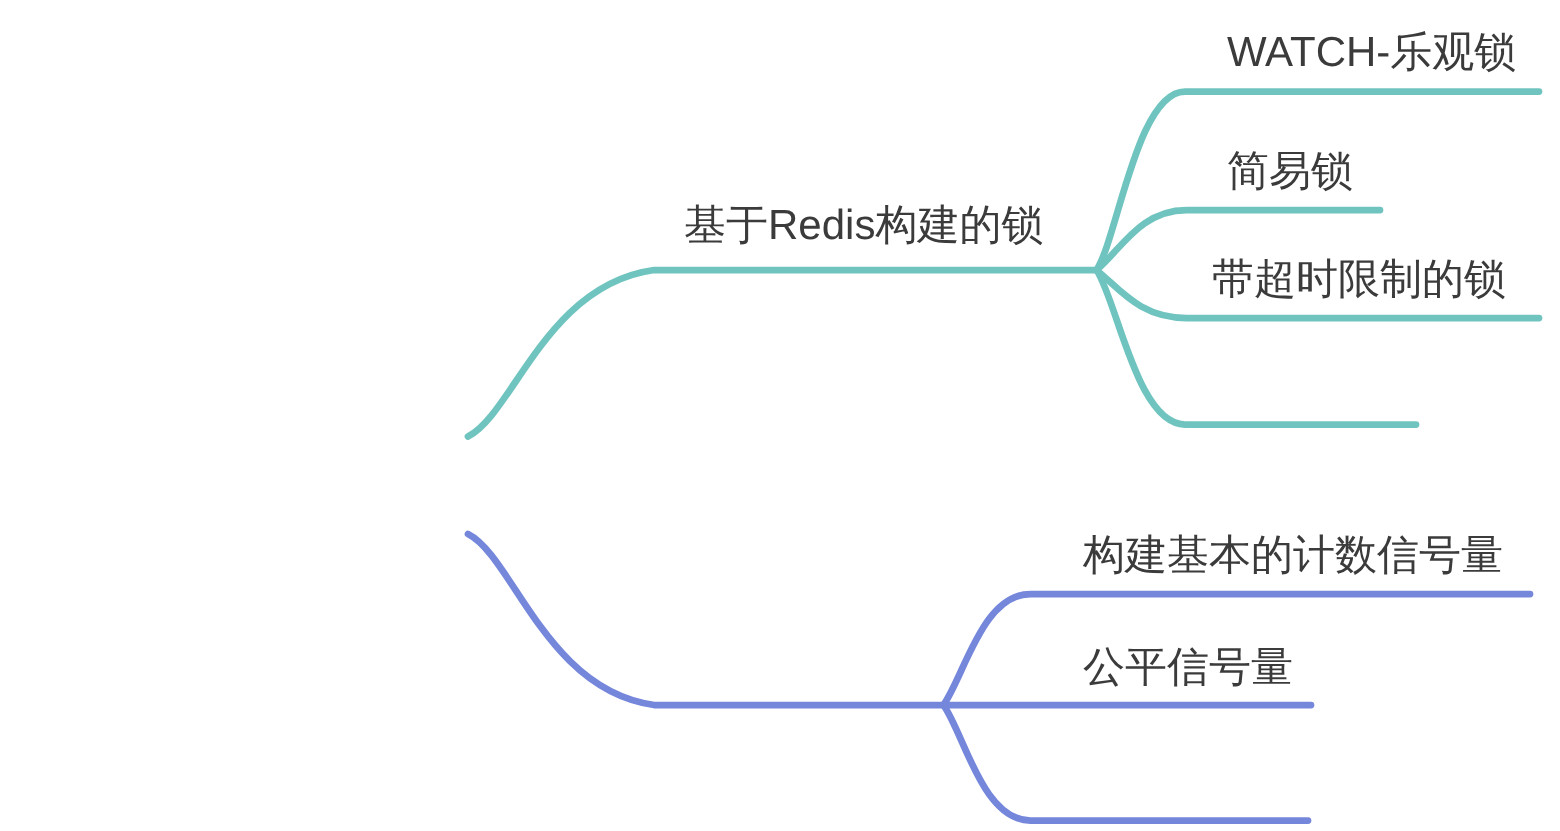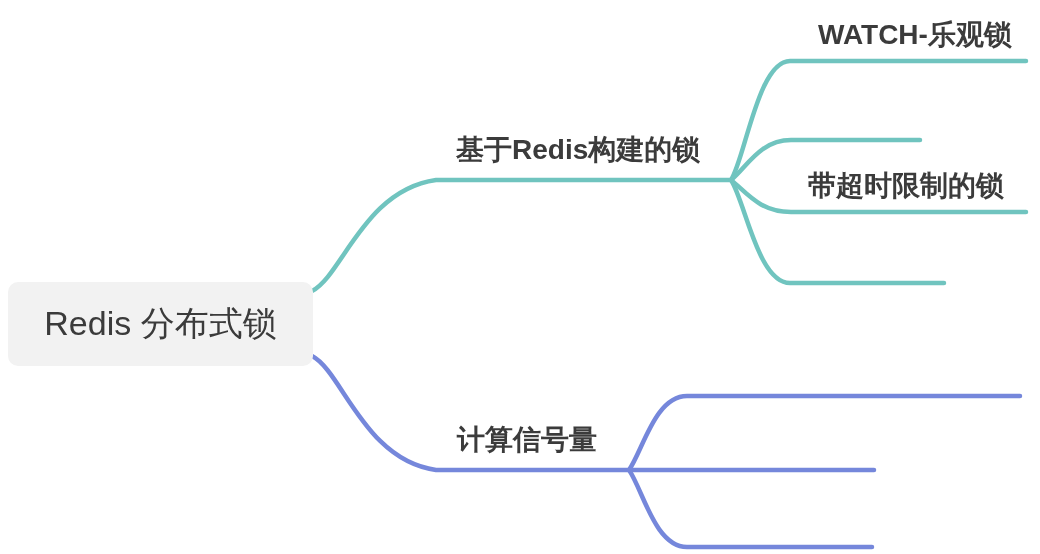--- a/index.html
+++ b/index.html
@@ -9,21 +9,20 @@
     height: 554px;
     background: #ffffff;
     overflow: hidden;
     font-family: "Liberation Sans", "DejaVu Sans", sans-serif;
   }
   .canvas > svg { position: absolute; left: 0; top: 0; }
   .node {
     position: absolute;
     white-space: nowrap;
     line-height: 1.3;
-    font-weight: bold;
   }
   .root-node {
     position: absolute;
     left: 8px;
     top: 282px;
     width: 305px;
     height: 84px;
     border-radius: 10px;
     display: flex;
     align-items: center;
@@ -54,25 +53,24 @@
       <path d="M 731 180 C 747 167 760 140 791 140 L 920 140" stroke="#70C4BF"></path>
       <path d="M 731 180 C 747 193 760 212 791 212 L 1026 212" stroke="#70C4BF"></path>
       <path d="M 731 180 C 745 201 758 283 790 283 L 944 283" stroke="#70C4BF"></path>
       <path d="M 312 356 C 342 371 364 460 436 470 L 629 470" stroke="#7587DB"></path>
       <path d="M 629 470 C 643 450 655 396 687 396 L 1020 396" stroke="#7587DB"></path>
       <path d="M 629 470 L 874 470" stroke="#7587DB"></path>
       <path d="M 629 470 C 643 490 655 547 687 547 L 872 547" stroke="#7587DB"></path>
     </g>
   </svg>
 
-  <div class="root-node" style="background-color: rgb(242, 242, 242);">
-    <span>Redis 分布式锁</span>
-  </div>
 
   <div class="node branch n-b1">基于Redis构建的锁</div>
 
   <div class="node child n-b1c1">WATCH-乐观锁</div>
+  <div class="node child n-b1c2">简易锁</div>
   <div class="node child n-b1c3">带超时限制的锁</div>
 
-  <div class="node branch n-b2">计算信号量</div>
 
+  <div class="node child n-b2c1">构建基本的计数信号量</div>
+  <div class="node child n-b2c2">公平信号量</div>
 
 </div>
 
 </body></html>

